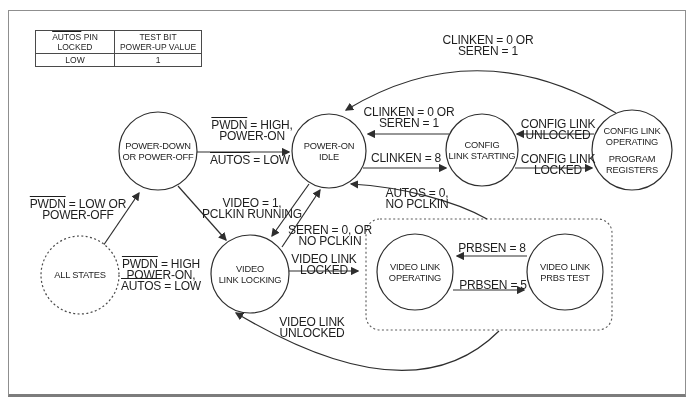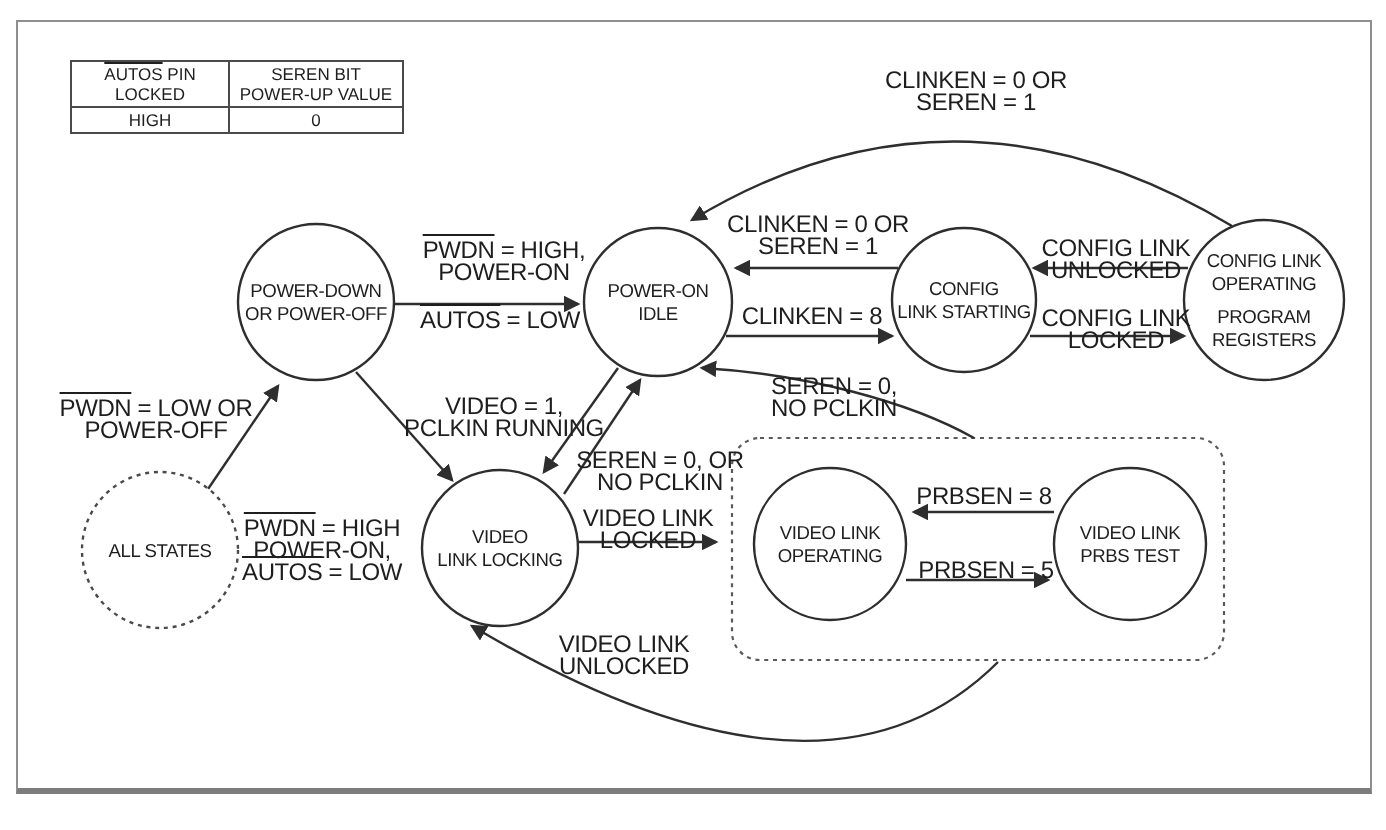--- a/index.html
+++ b/index.html
@@ -32,27 +32,27 @@
   <div class="frame"></div>
 
   <table class="legend">
     <tbody>
         <tr>
       <td class="c1">
         <span class="ol">AUTOS</span><span> PIN</span><br>
         <span>LOCKED</span>
       </td>
       <td class="c2">
-        <span>SEREN BIT</span><br>
+        <span>TEST BIT</span><br>
         <span>POWER-UP VALUE</span>
       </td>
     </tr>
     <tr>
-      <td>HIGH</td>
-      <td>0</td>
+      <td>LOW</td>
+      <td>1</td>
     </tr>
   </tbody>
     </table>
 
   <svg class="diagram" width="693" height="415" viewBox="0 0 693 415">
     <defs>
       <marker id="arr" viewBox="0 0 10 10" refX="8.5" refY="5" markerWidth="7" markerHeight="7" orient="auto">
         <path d="M0,0 L10,5 L0,10 z" fill="#2e2e2e"></path>
       </marker>
     </defs>
@@ -145,21 +145,21 @@
       </div>
       <div class="lbl" style="left: 558px; top: 119px;">
         <div><span>CONFIG LINK</span></div>
         <div><span>UNLOCKED</span></div>
       </div>
       <div class="lbl" style="left: 558px; top: 154px;">
         <div><span>CONFIG LINK</span></div>
         <div><span>LOCKED</span></div>
       </div>
       <div class="lbl" style="left: 417px; top: 188px;">
-        <div><span>SEREN = 0,</span></div>
+        <div><span>AUTOS = 0,</span></div>
         <div><span>NO PCLKIN</span></div>
       </div>
       <div class="lbl" style="left: 330px; top: 225px;">
         <div><span>SEREN = 0, OR</span></div>
         <div><span>NO PCLKIN</span></div>
       </div>
       <div class="lbl" style="left: 324px; top: 254px;">
         <div><span>VIDEO LINK</span></div>
         <div><span>LOCKED</span></div>
       </div>

